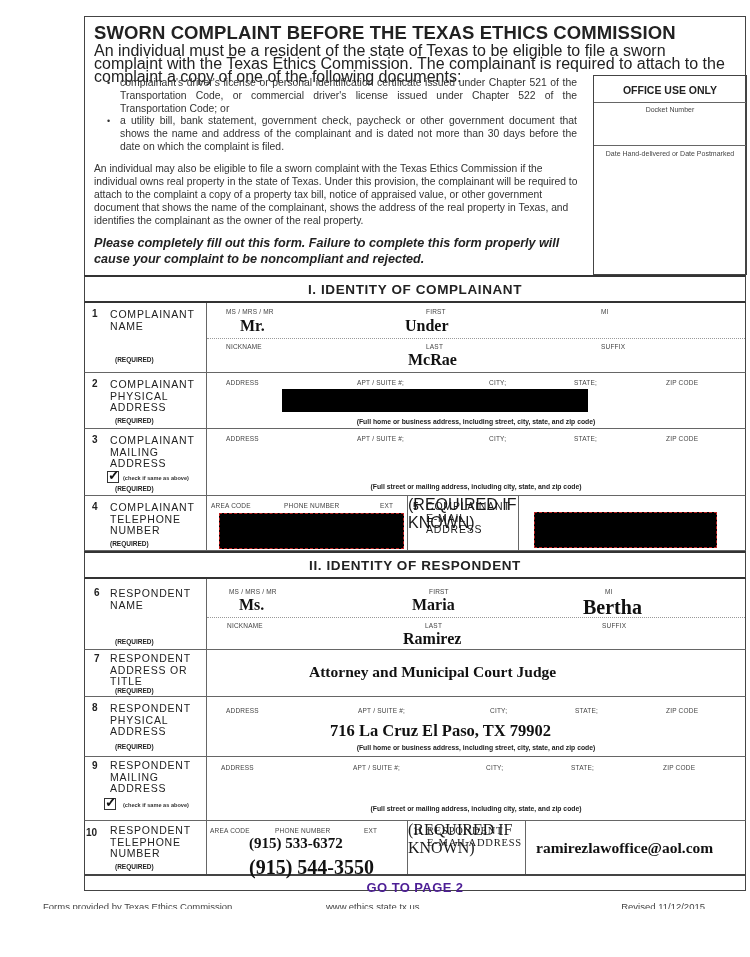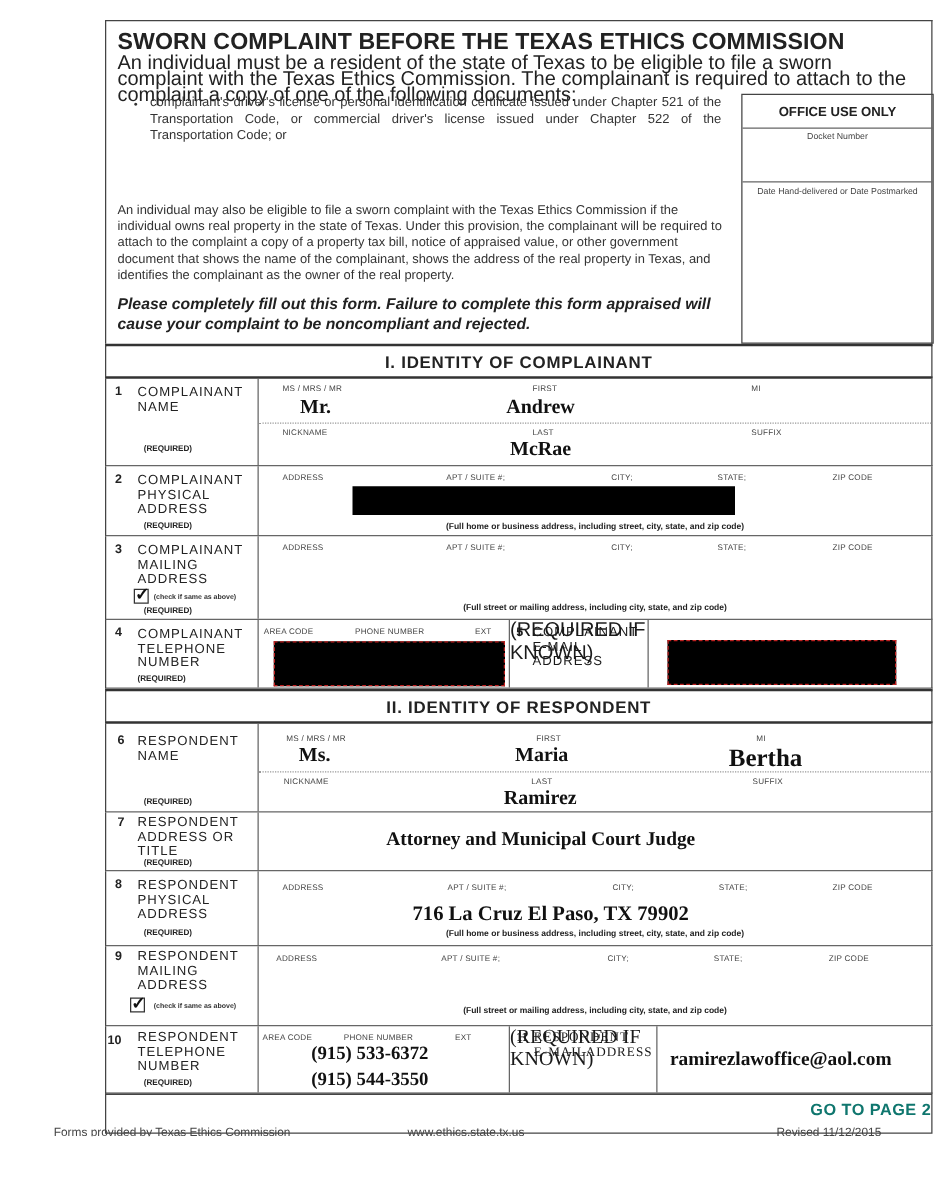--- a/index.html
+++ b/index.html
@@ -40,38 +40,39 @@
   .note { position: absolute; left: 0; right: 0; text-align: center; font-size: 6.8px; font-weight: bold; color: #222; }
   .redact { position: absolute; background: #000; }
   .redact.dashed { outline: 1.5px dashed #c02020; outline-offset: -1px; }
 
   .check { position: absolute; left: 22px; width: 12px; height: 12px; border: 1px solid #333; }
   .check-mark { position: absolute; left: 0px; top: -4px; font-size: 14px; font-weight: bold; color: #111; line-height: 14px; }
   .check-lbl { position: absolute; left: 38px; font-size: 5.6px; font-weight: bold; color: #333; white-space: nowrap; }
 
   .sub { border-right: 1px solid #666; position: relative; }
 
-  .goto { border: 1.5px solid #444; border-top: 1.5px solid #444; height: 32px; text-align: right; font-size: 13px; font-weight: bold; line-height: 24px; color: #0f766e; letter-spacing: 0.4px; }
+  .goto { border: 1.5px solid #444; border-top: 1.5px solid #444; height: 16px; text-align: center; font-size: 13px; font-weight: bold; line-height: 24px; color: #4c1d95; letter-spacing: 0.4px; }
 
   .footer { position: absolute; left: 43px; top: 899px; width: 662px; height: 10px; overflow: hidden; font-size: 9.5px; color: #444; }
   .footer span { position: absolute; top: 2px; white-space: nowrap; }
 </style>
 </head>
 <body>
 
 <div class="page">
 
   <div class="header">
     <div class="title">SWORN COMPLAINT BEFORE THE TEXAS ETHICS COMMISSION</div>
     <div class="intro">An individual must be a resident of the state of Texas to be eligible to file a sworn complaint with the Texas Ethics Commission. The complainant is required to attach to the complaint a copy of one of the following documents:</div>
     <ul class="bullets">
       <li>complainant's driver's license or personal identification certificate issued under Chapter 521 of the Transportation Code, or commercial driver's license issued under Chapter 522 of the Transportation Code; or</li>
+      <li>a utility bill, bank statement, government check, paycheck or other government document that shows the name and address of the complainant and is dated not more than 30 days before the date on which the complaint is filed.</li>
     </ul>
     <div class="para">An individual may also be eligible to file a sworn complaint with the Texas Ethics Commission if the individual owns real property in the state of Texas. Under this provision, the complainant will be required to attach to the complaint a copy of a property tax bill, notice of appraised value, or other government document that shows the name of the complainant, shows the address of the real property in Texas, and identifies the complainant as the owner of the real property.</div>
-    <div class="warn">Please completely fill out this form.  Failure to complete this form appraised will cause your complaint to be noncompliant and rejected.</div>
+    <div class="warn">Please completely fill out this form.  Failure to complete this form properly will cause your complaint to be noncompliant and rejected.</div>
 
     <div class="office">
       <div class="office-title">OFFICE USE ONLY</div>
       <div class="office-docket">
         <span>Docket Number</span>
       </div>
       <div class="office-date">
         <span>Date Hand-delivered or Date Postmarked</span>
       </div>
     </div>
@@ -86,21 +87,21 @@
         <div>COMPLAINANT</div>
         <div>NAME</div>
       </div>
       <span class="req" style="top:53px;">(REQUIRED)</span>
     </div>
     <div class="fld">
       <span class="small" style="left:19px;top:5px;">MS / MRS / MR</span>
       <span class="small" style="left:219px;top:5px;">FIRST</span>
       <span class="small" style="left:394px;top:5px;">MI</span>
       <span class="val" style="left:33px;top:14px;font-size:16px;">Mr.</span>
-      <span class="val" style="left:198px;top:14px;font-size:16px;">Andrew</span>
+      <span class="val" style="left:198px;top:14px;font-size:16px;">Under</span>
       <div class="dotline" style="top:35px;"></div>
       <span class="small" style="left:19px;top:40px;">NICKNAME</span>
       <span class="small" style="left:219px;top:40px;">LAST</span>
       <span class="small" style="left:394px;top:40px;">SUFFIX</span>
       <span class="val" style="left:201px;top:48px;font-size:16px;">McRae</span>
     </div>
   </div>
 
   <div class="row" style="height:56px;">
     <div class="lbl">
@@ -270,21 +271,21 @@
         <div>TELEPHONE</div>
         <div>NUMBER</div>
       </div>
       <span class="req" style="top:42px;">(REQUIRED)</span>
     </div>
     <div class="sub" style="width:201px;">
       <span class="small" style="left:3px;top:6px;">AREA  CODE</span>
       <span class="small" style="left:68px;top:6px;">PHONE  NUMBER</span>
       <span class="small" style="left:157px;top:6px;">EXT</span>
       <span class="val" style="left:42px;top:14px;font-size:15px;">(915) 533-6372</span>
-      <span class="val" style="left:42px;top:35px;font-size:15px;">(915) 544-3550</span>
+      <span class="val" style="left:42px;top:35px;font-size:20px;">(915) 544-3550</span>
     </div>
     <div class="sub" style="width:118px;font-family:Liberation Serif, serif;">
       <span style="position:absolute;left:5px;top:4px;font-size:10px;font-weight:bold;">11</span>
       <div style="position:absolute;left:19px;top:4px;font-size:10.5px;letter-spacing:0.8px;line-height:11.5px;">
         <div>RESPONDENT</div>
         <div style="padding-left:0;">E-MAILADDRESS</div>
       </div>
       <span class="req" style="top:36px;left:19px;">(REQUIRED IF KNOWN)</span>
     </div>
     <div class="fld">

